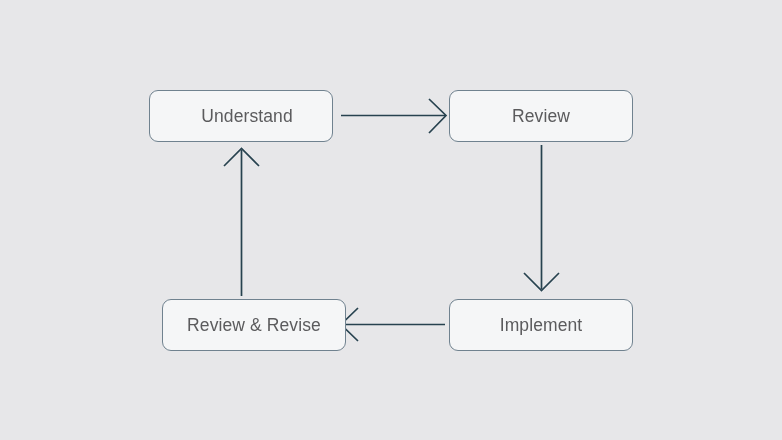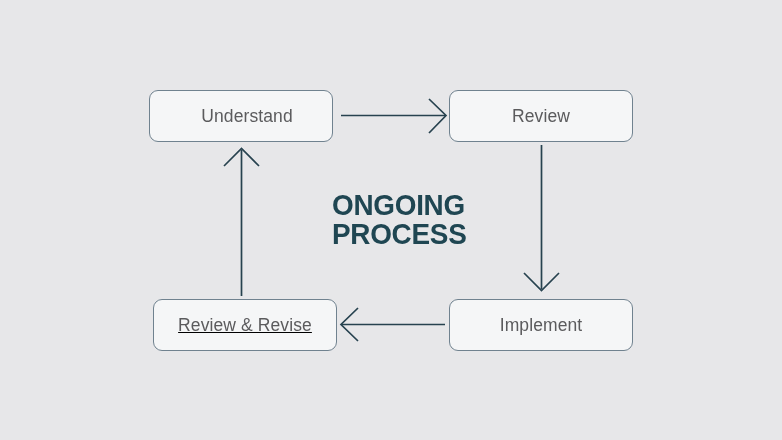--- a/index.html
+++ b/index.html
@@ -34,21 +34,21 @@
   .node-label {
     font-family: "Liberation Sans", sans-serif;
     font-size: 17.5px;
     font-weight: 400;
     color: #5b5b5d;
     letter-spacing: 0.1px;
     white-space: nowrap;
   }
   #node-understand { left: 149px; top: 90px; padding-left: 12px; }
   #node-tailor     { left: 449px; top: 90px; }
-  #node-review     { left: 153px; top: 299px; text-decoration: underline; }
+  #node-review     { left: 162px; top: 299px; }
   #node-implement  { left: 449px; top: 299px; }
 
   #arrows {
     position: absolute;
     left: 0;
     top: 0;
     width: 782px;
     height: 440px;
     pointer-events: none;
   }
@@ -112,18 +112,14 @@
   </div>
 
   <div class="node-box" id="node-implement">
     <span class="node-label">Implement</span>
   </div>
 
   <div class="node-box" id="node-review">
     <span class="node-label">Review &amp; Revise</span>
   </div>
 
-  <div id="center-caption">
-    <span class="caption-line">ONGOING</span>
-    <span class="caption-line">PROCESS</span>
-  </div>
 
 </div>
 
 </body></html>

